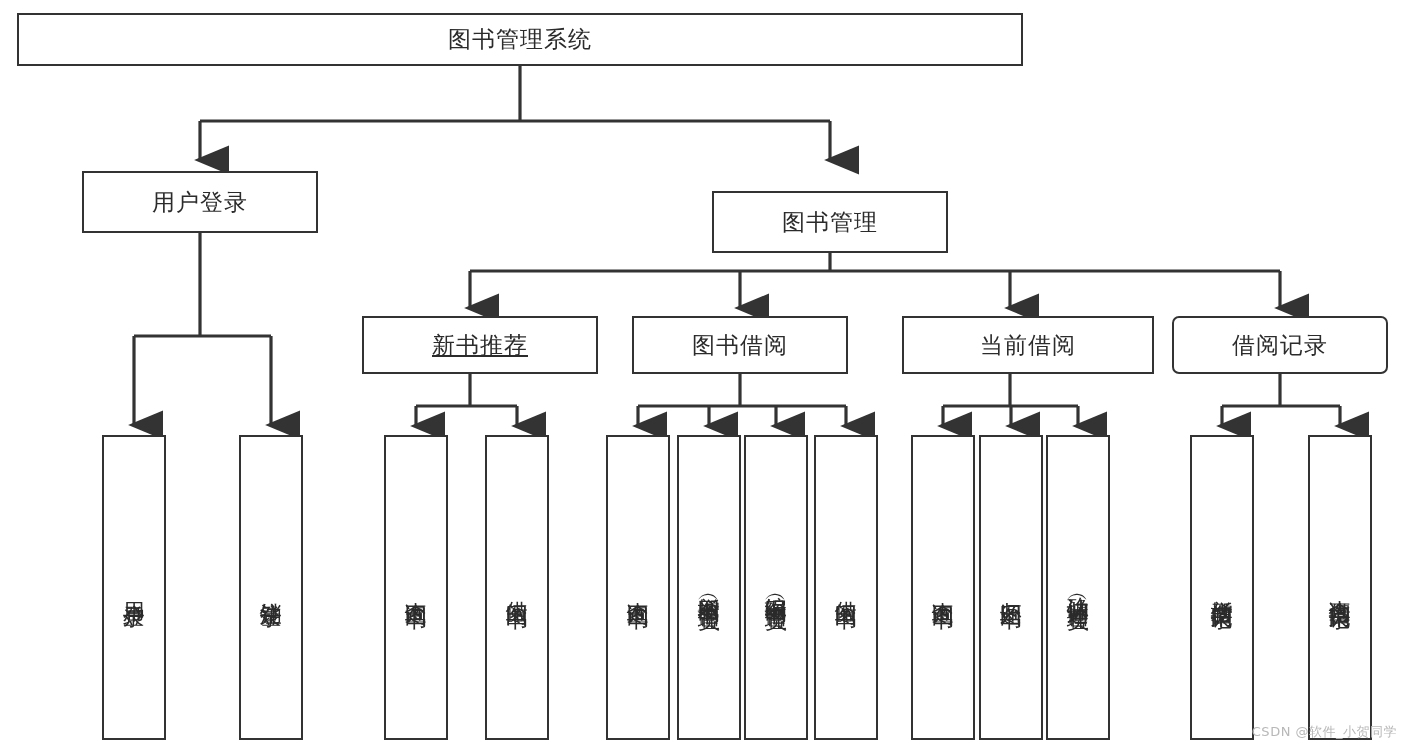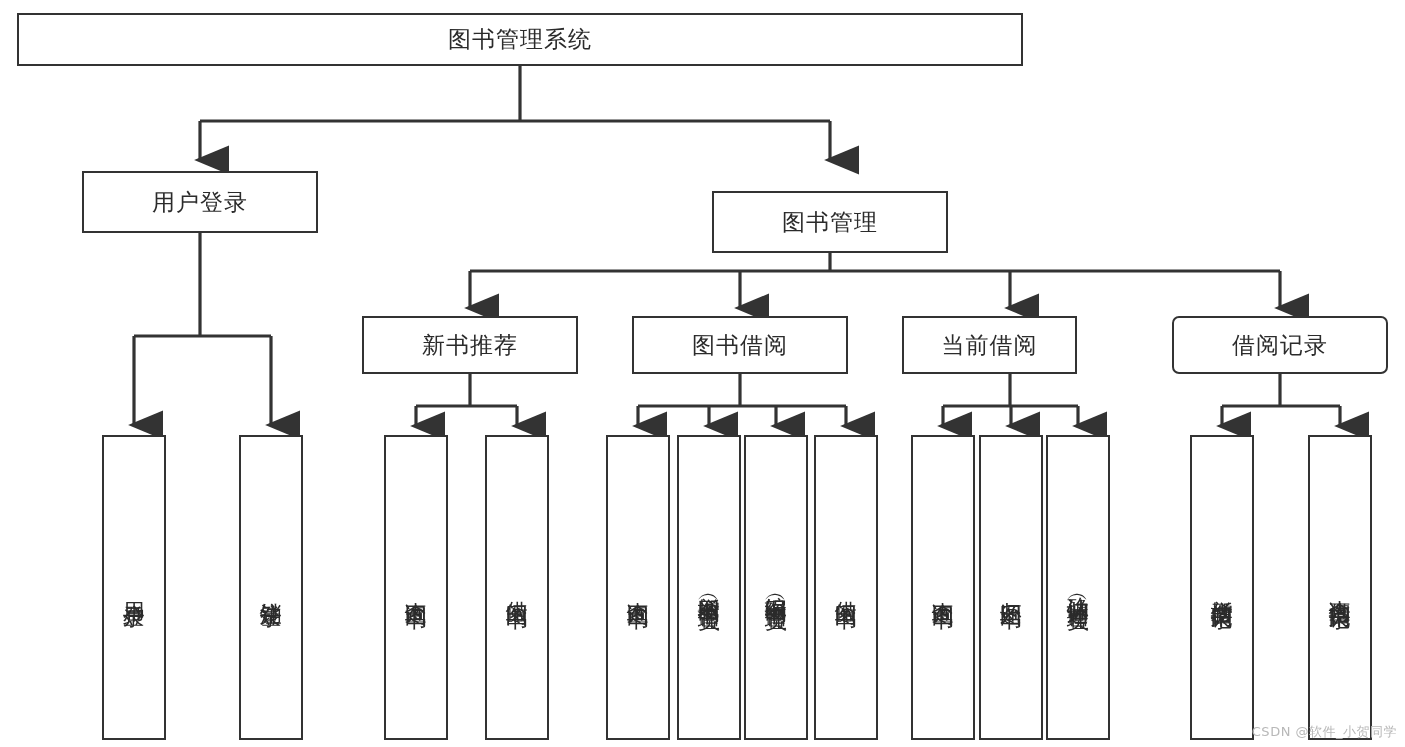--- a/index.html
+++ b/index.html
@@ -125,27 +125,27 @@
     <span>图书管理系统</span>
   </div>
 
   <div class="node-box horiz" style="left:82px; top:171px; width:236px; height:62px;">
     <span>用户登录</span>
   </div>
   <div class="node-box horiz" style="left:712px; top:175px; width:236px; height:62px;margin-top:16px;">
     <span>图书管理</span>
   </div>
 
-  <div class="node-box horiz" style="left:362px; top:316px; width:216px; height:58px;">
+  <div class="node-box horiz" style="left:362px; top:316px; width:236px; height:58px;text-decoration:underline;">
     <span>新书推荐</span>
   </div>
   <div class="node-box horiz" style="left:632px; top:316px; width:216px; height:58px;">
     <span>图书借阅</span>
   </div>
-  <div class="node-box horiz" style="left:902px; top:316px; width:175px; height:58px;">
+  <div class="node-box horiz" style="left:902px; top:316px; width:252px; height:58px;">
     <span>当前借阅</span>
   </div>
   <div class="node-box horiz" style="left:1172px; top:316px; width:216px; height:58px;border-radius:7px;">
     <span>借阅记录</span>
   </div>
 
   <div class="node-box vert" style="left:102px; top:435px; width:64px; height:305px;">
     <span class="vlabel">用户登录</span>
   </div>
   <div class="node-box vert" style="left:239px; top:435px; width:64px; height:305px;">

